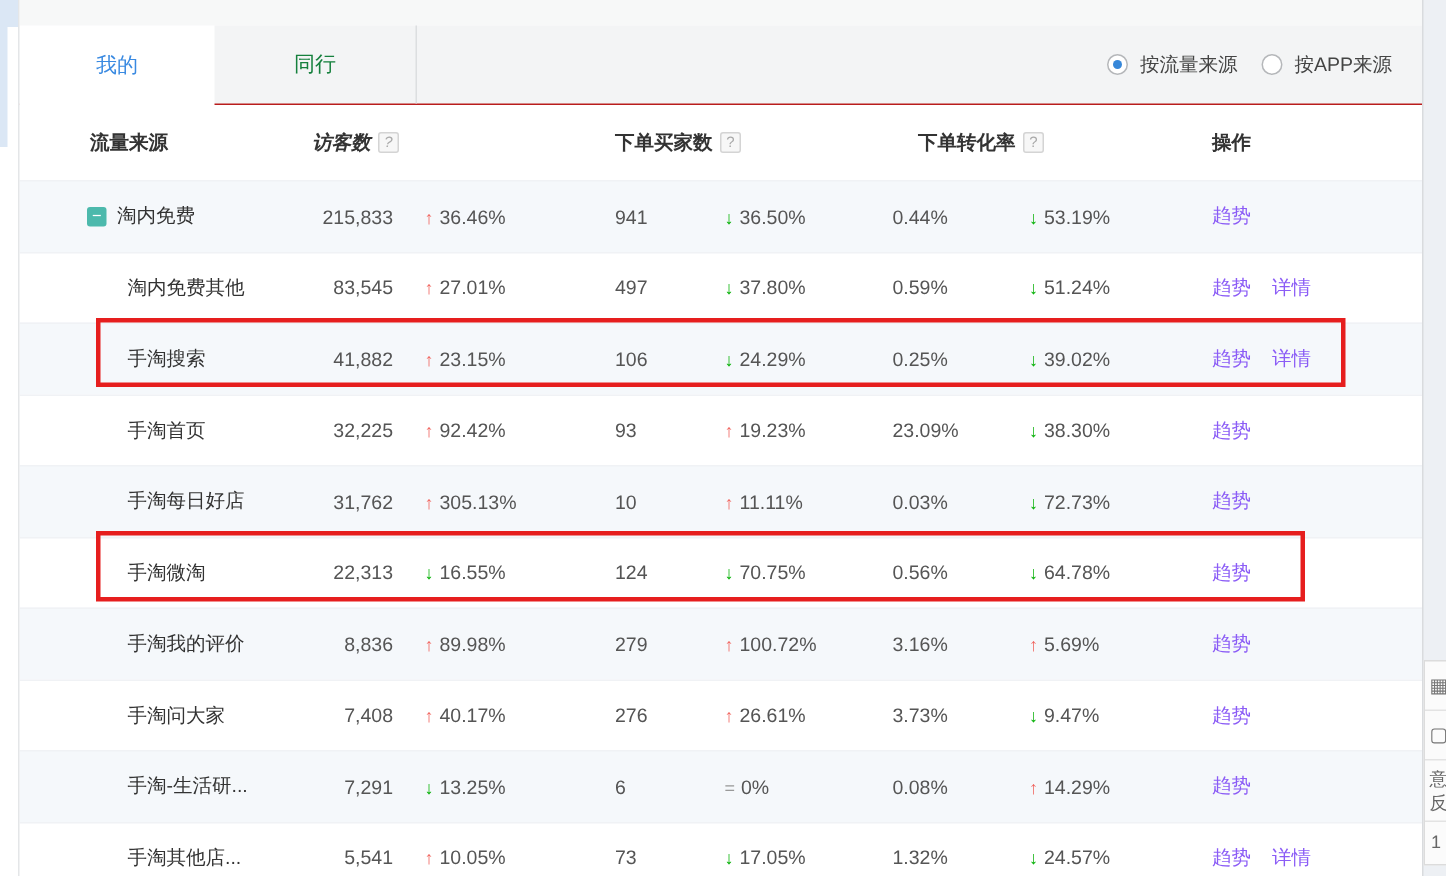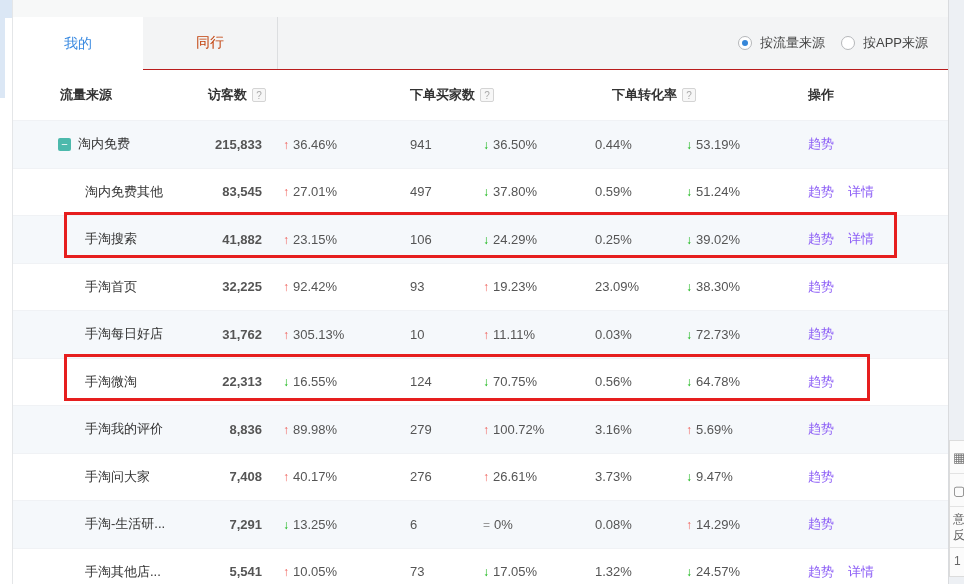--- a/index.html
+++ b/index.html
@@ -8,47 +8,47 @@
   .page { position:relative; width:964px; height:584px; overflow:hidden; background:#fff; }
 
   
   .left-rail { position:absolute; left:0; top:0; width:13px; height:584px; background:#fff; border-right:1px solid #e4e6e8; z-index:2; }
   .left-rail .blue-top { position:absolute; left:0; top:0; width:12px; height:18px; background:#dbe7f5; }
   .left-rail .blue-side { position:absolute; left:0; top:18px; width:5px; height:80px; background:#dbe7f5; }
 
   
   .top-strip { position:absolute; left:13px; top:0; width:951px; height:17px; background:#f7f8f8; }
   .tabbar { position:absolute; left:13px; top:17px; width:951px; height:53px; background:#f3f4f5; border-bottom:1px solid #b91c1c; display:flex; align-items:stretch; z-index:1; }
-  .tab { width:130px; display:flex; align-items:center; justify-content:center; font-size:14px; color:#c2410c; cursor:pointer; }
+  .tab { width:130px; display:flex; align-items:center; justify-content:center; font-size:14px; color:#15803d; cursor:pointer; }
   .tab.peers { width:135px; border-right:1px solid #dcdee0; }
   .tab.active { background:#fff; color:#3a8ae1; height:54px; }
   .tab-rest { flex:1; display:flex; align-items:center; justify-content:flex-end; padding-right:36px; gap:16px; }
 
   .radio-opt { display:flex; align-items:center; gap:8px; font-size:13px; color:#444; cursor:pointer; }
   .radio-circle { width:14px; height:14px; border-radius:50%; border:1px solid #b5b7ba; background:#fff; position:relative; }
   .radio-opt.selected .radio-circle::after { content:""; position:absolute; left:3px; top:3px; width:6px; height:6px; border-radius:50%; background:#3687d9; }
 
   
   .panel { position:absolute; left:13px; top:70px; width:935px; height:514px; background:#fff; }
 
   .thead { display:flex; height:50px; align-items:center; font-size:13px; font-weight:bold; color:#333; }
   .th { display:flex; align-items:center; gap:5px; }
   .th1 { width:172px; padding-left:47px; }
-  .th2 { width:207px; padding-left:23px; }
+  .th2 { width:207px; padding-left:23px;font-style:italic; }
   .th3 { width:203px; padding-left:18px; }
   .th4 { width:200px; padding-left:17px; }
   .th5 { flex:1; padding-left:13px;text-align:center; }
   .help-icon { width:14px; height:14px; border:1px solid #d4d4d4; background:#f7f7f7; border-radius:2px; color:#aaa; font-size:10px; font-weight:normal; display:inline-flex; align-items:center; justify-content:center; cursor:pointer; }
 
   .row { display:flex; height:47.5px; align-items:center; font-size:13px; color:#555; border-top:1px solid #f0f2f5; }
   .row.stripe { background:#f5f8fb; }
   .c-name { width:172px; padding-left:72px; color:#333; display:flex; align-items:center; gap:7px; white-space:nowrap; }
   .row.parent .c-name { padding-left:45px; }
   .collapse-box { width:13px; height:13px; background:#4cb9ac; border-radius:2px; color:#fff; font-size:11px; line-height:11px; display:inline-flex; align-items:center; justify-content:center; cursor:pointer; flex:none; }
-  .c-vis  { width:77px; text-align:right;font-weight:bold; }
+  .c-vis  { width:77px; text-align:right; }
   .c-vchg { width:130px; padding-left:21px; }
   .c-buy  { width:78px; padding-left:18px; }
   .c-bchg { width:125px; padding-left:13px; }
   .c-conv { width:78px; }
   .c-cchg { width:122px; padding-left:13px; }
   .c-ops  { flex:1; padding-left:13px; display:flex; gap:14px; }
   .arrow { margin-right:4px; font-size:12px; }
   .trend-up .arrow { color:#f0605a; }
   .trend-down .arrow { color:#0db30d; }
   .trend-flat .arrow { color:#999; }

